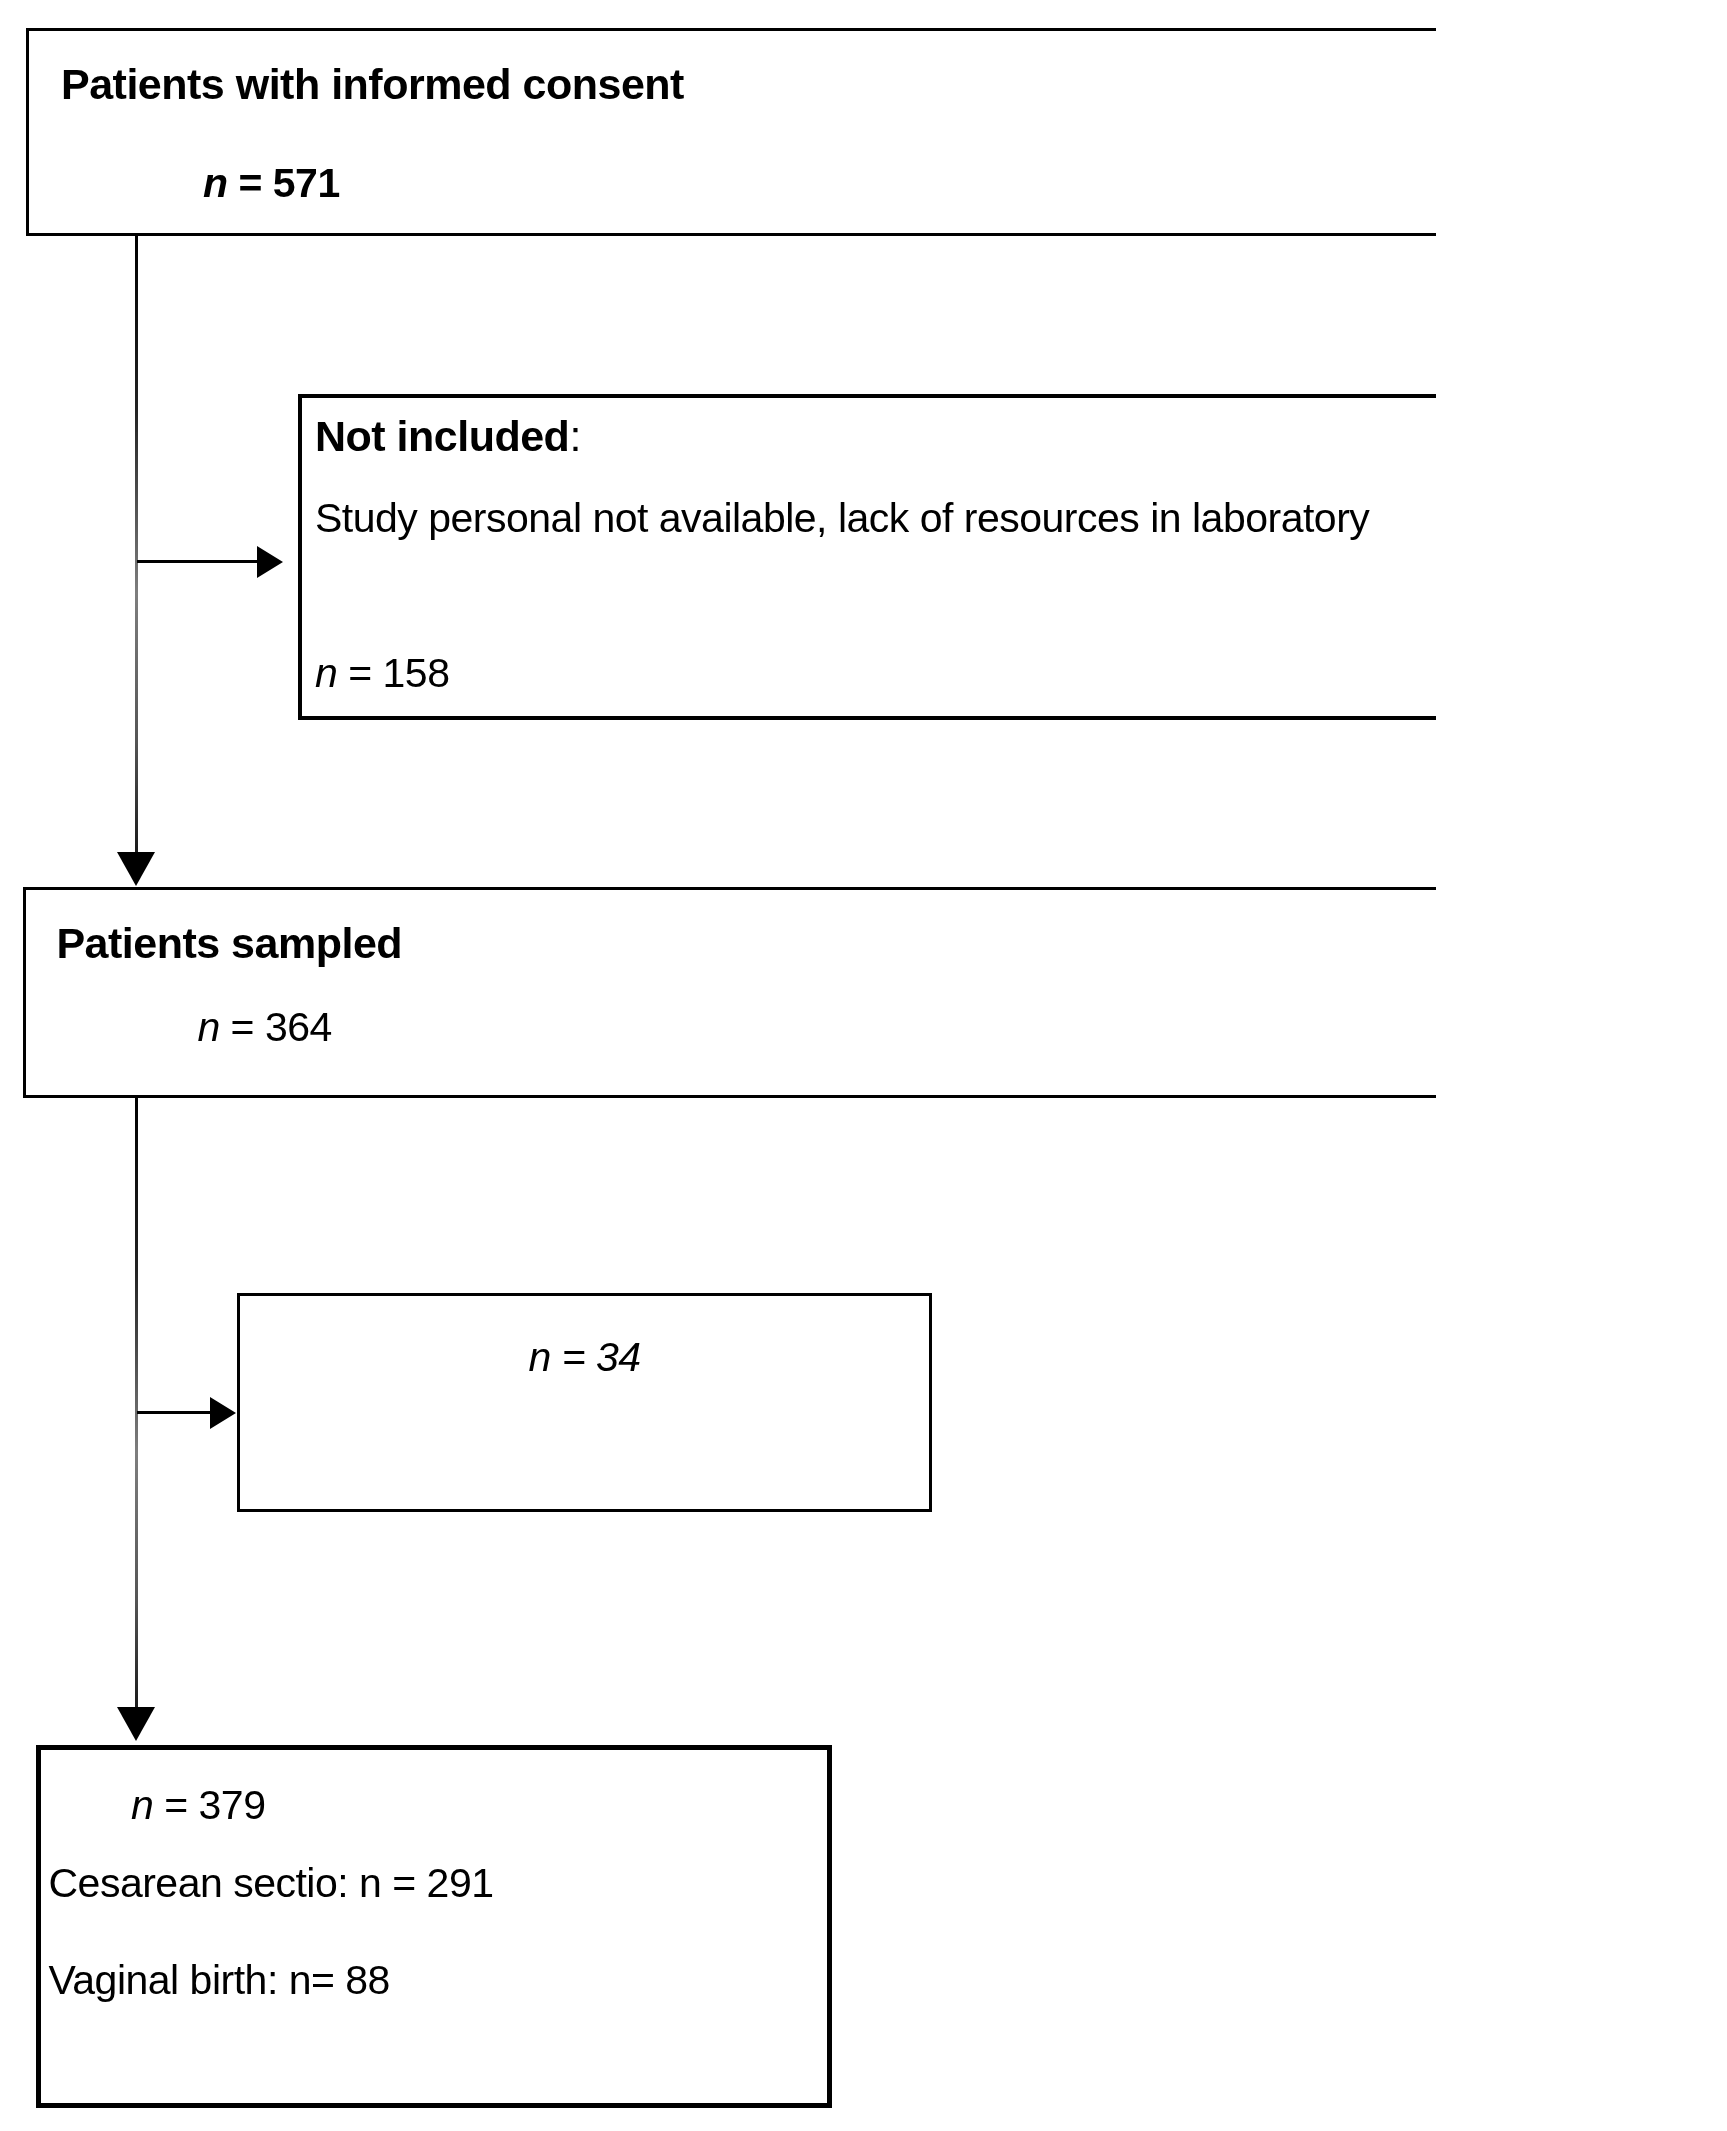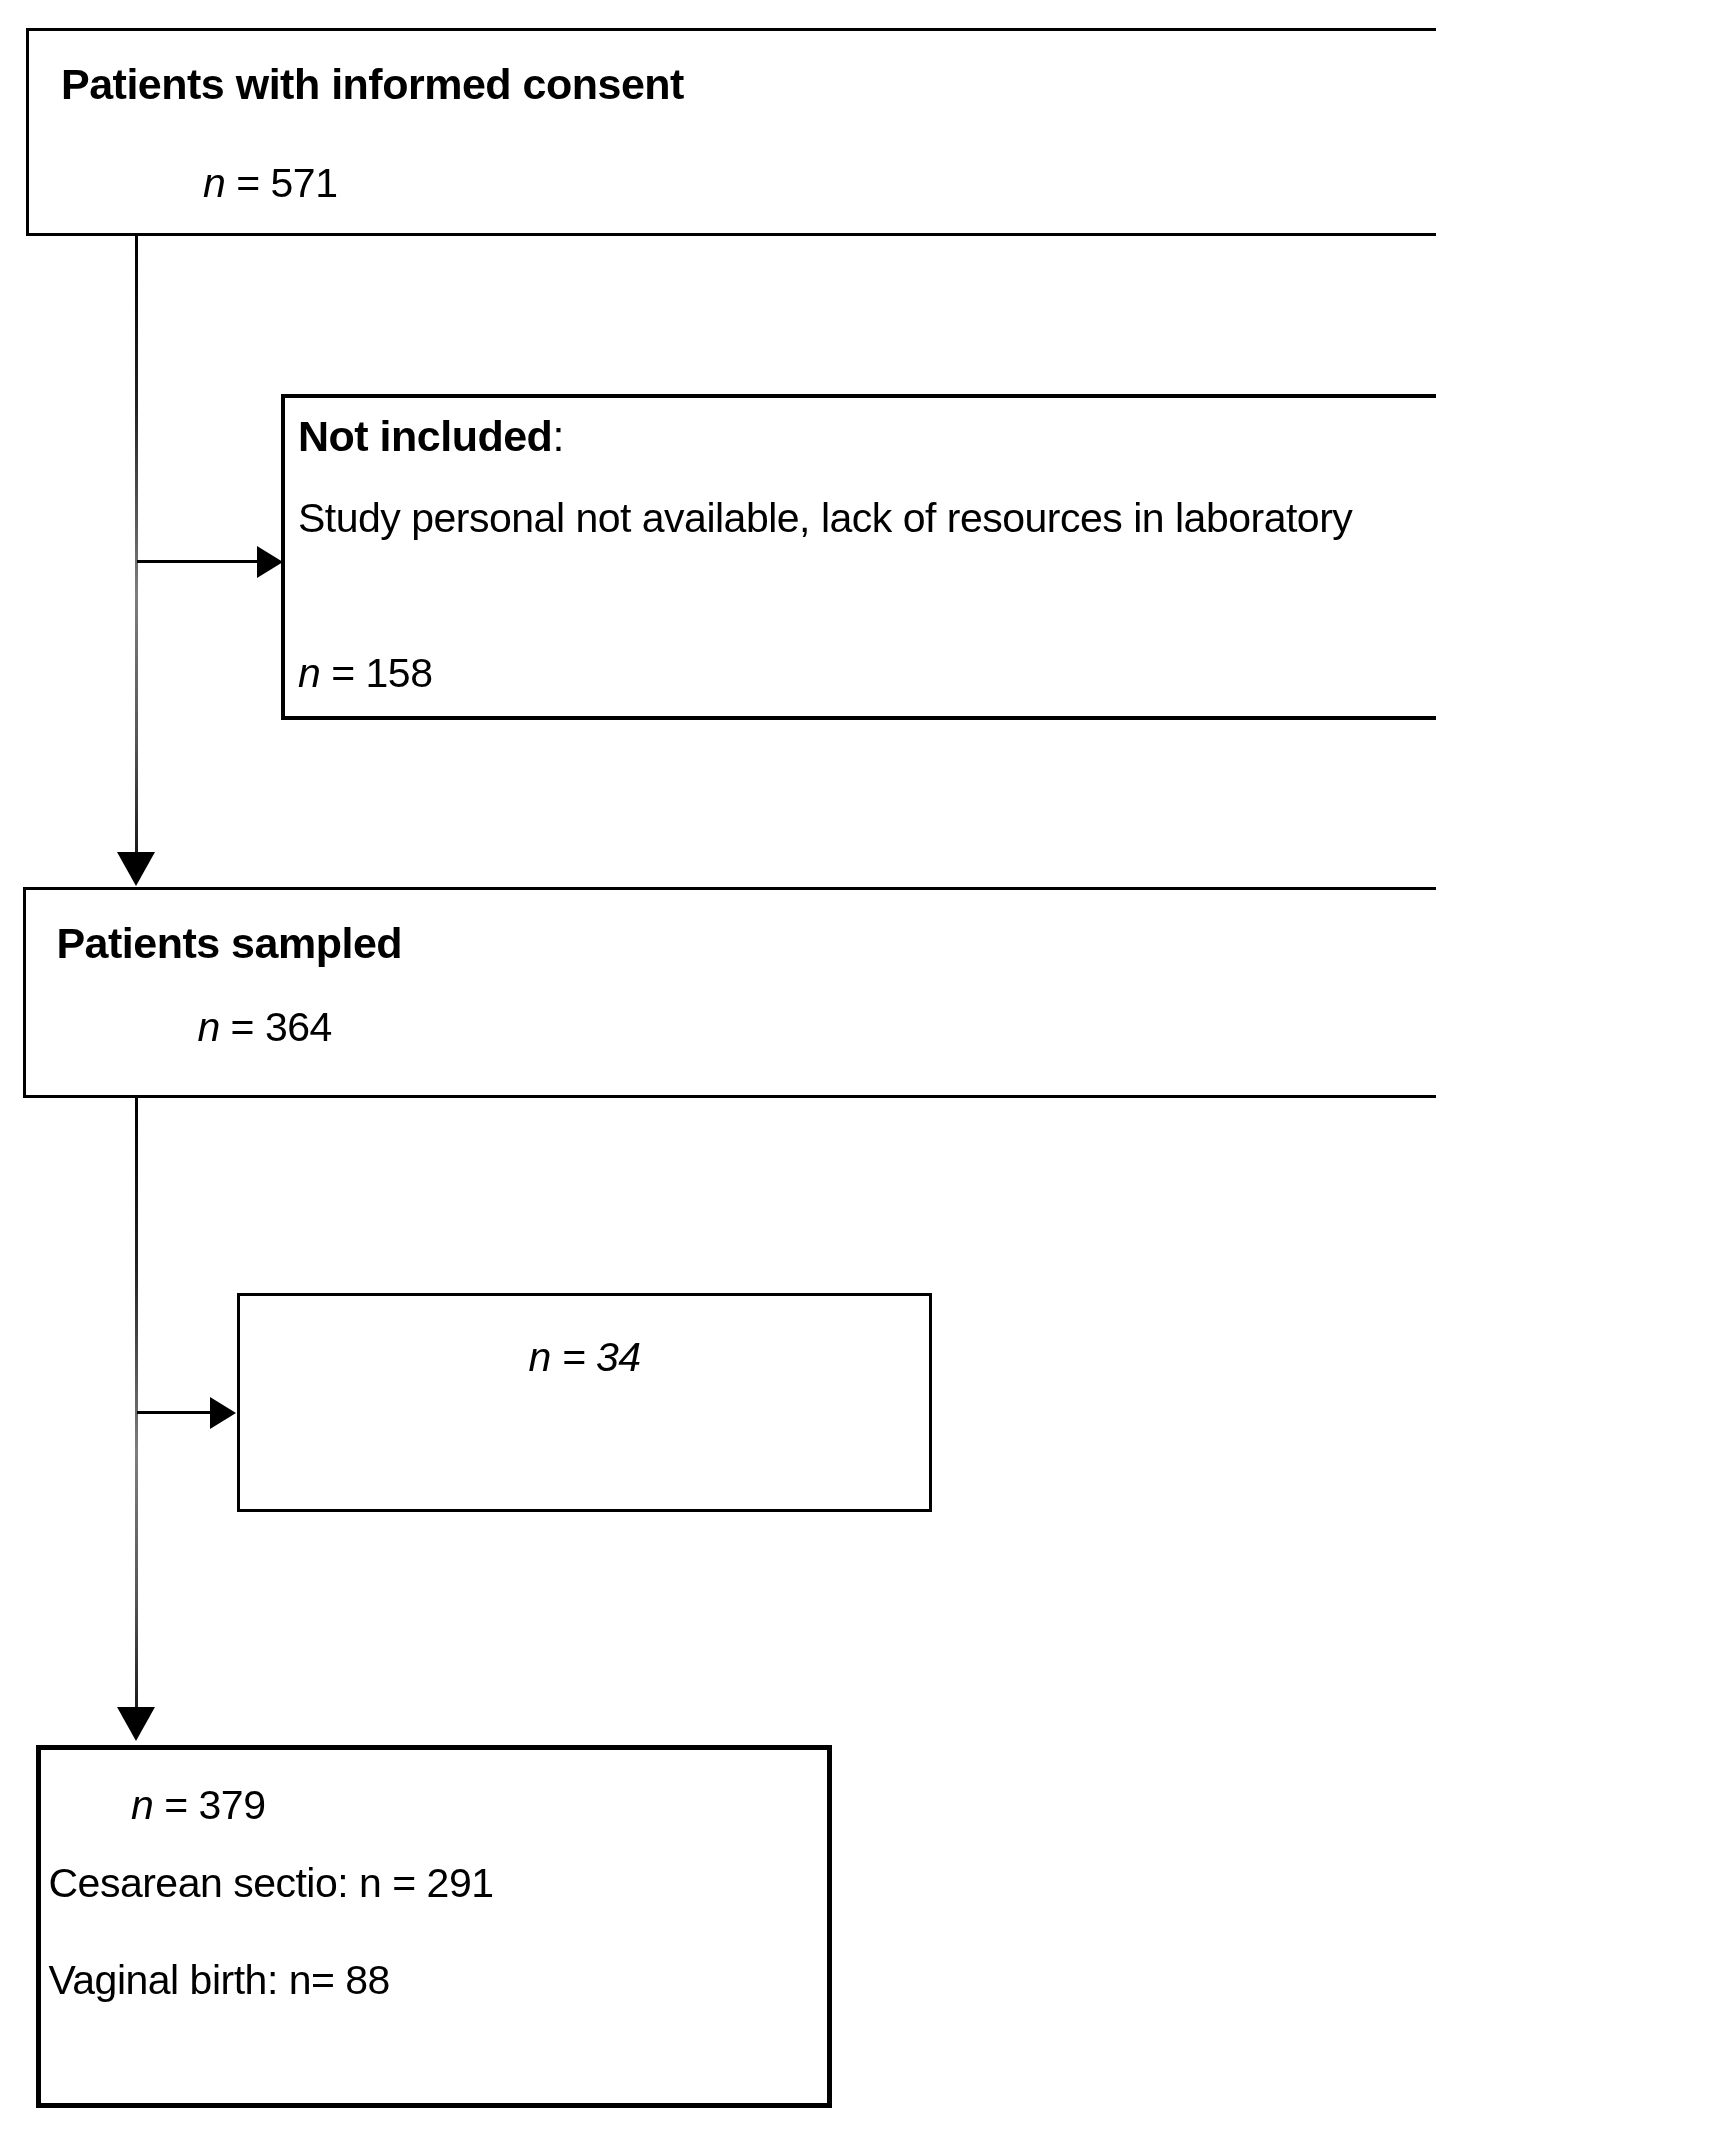--- a/index.html
+++ b/index.html
@@ -33,24 +33,24 @@
     font-size: 43px;
     line-height: 50px;
     white-space: nowrap;
   }
   .nvar { font-style: italic; }
   .italic-all { font-style: italic; }
 
   
   .b1 { left: 26px; top: 28px; width: 1677px; height: 208px; }
   .b1 .ttl  { margin: 28px 0 0 32px; }
-  .b1 .stat { margin: 49px 0 12px 174px; }
+  .b1 .stat { margin: 49px 0 12px 174px; font-weight: bold; }
 
   
-  .b2 { left: 281px; top: 394px; width: 1262px; height: 326px; border-width: 4.7px; }
+  .b2 { left: 298px; top: 394px; width: 1262px; height: 326px; border-width: 4.7px; }
   .b2 .ttl  { margin: 13px 0 0 13px; }
   .b2 .desc { margin: 32px 0 0 13px; }
   .b2 .stat { margin: 105px 0 0 13px; }
   .b2 .colon { font-weight: normal; }
 
   
   .b3 { left: 23.4px; top: 887px; width: 1680px; height: 211px; }
   .b3 .ttl  { margin: 28px 0 0 30px; }
   .b3 .stat { margin: 34px 0 0 171px; }
 

